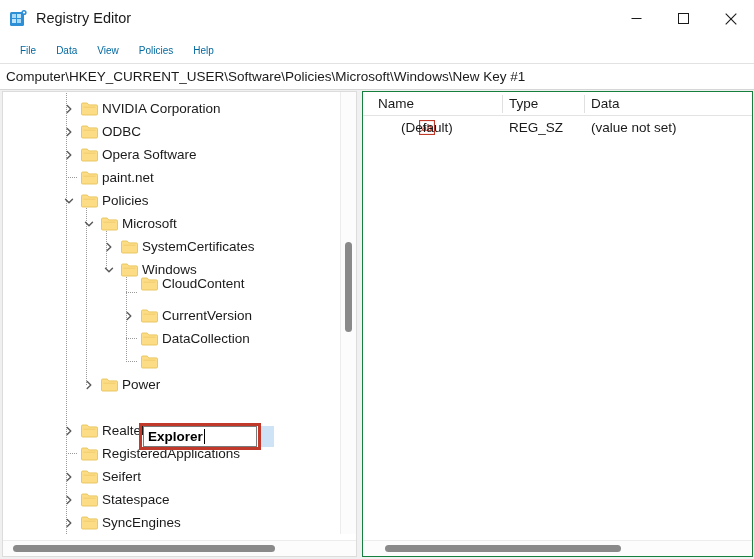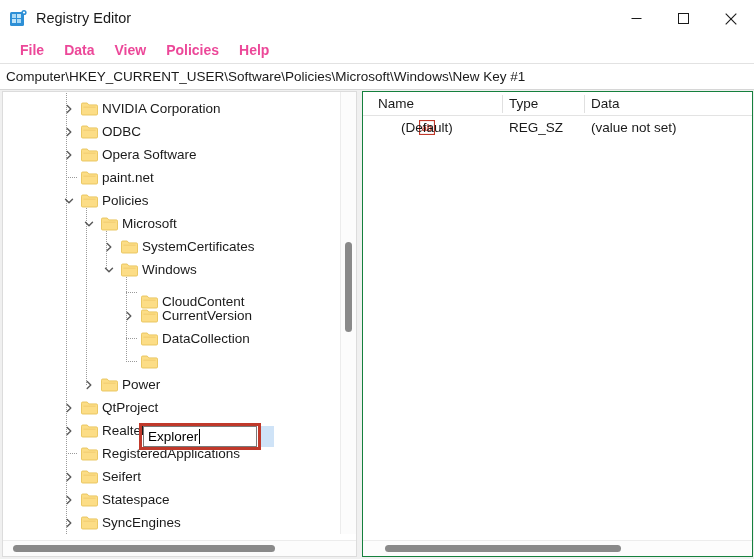--- a/index.html
+++ b/index.html
@@ -46,24 +46,23 @@
 
   
   .menubar {
     position: absolute; left: 0; top: 37px;
     width: 754px; height: 26px;
     background: #ffffff;
     display: flex; align-items: center;
     padding-left: 10px;
   }
   .menu-item {
-    font-size: 14px; color: #ec4899;
+    font-size: 10px; color: #0369a1;
     padding: 2px 10px; white-space: nowrap;
     cursor: default;
-    font-weight: bold;
   }
 
   
   .addressbar {
     position: absolute; left: 0; top: 63px;
     width: 754px; height: 27px;
     background: #ffffff;
     border-top: 1px solid #e2e2e2;
     border-bottom: 1px solid #d6d6d6;
     display: flex; align-items: center;
@@ -144,20 +143,21 @@
 
   
   .rename-box {
     position: absolute;
     left: 140px; top: 334px;
     width: 114px; height: 21px;
     background: #ffffff;
     border: 1px solid #7a7a7a;
     display: flex; align-items: center;
     z-index: 6;
+    font-weight: bold;
   }
   .rename-text {
     font-size: 13.5px; color: #000000;
     padding-left: 4px; line-height: 19px;
   }
   .caret {
     width: 1px; height: 15px;
     background: #000000;
     margin-left: 1px;
   }
@@ -394,21 +394,21 @@
                 <path d="M1.5 3.2 L5 6.8 L8.5 3.2" fill="none" stroke="#5a5a5a" stroke-width="1.4" stroke-linecap="round" stroke-linejoin="round"></path>
               </svg>
             </div>
             <div class="folder" style="left: 118px; top: 5px;"><svg width="17" height="14" viewBox="0 0 17 14">
                 <path d="M0.5 2.2 Q0.5 1 1.7 1 H6.2 L7.8 2.9 H15.3 Q16.5 2.9 16.5 4.1 V12 Q16.5 13 15.3 13 H1.7 Q0.5 13 0.5 12 Z" fill="#fcdd86" stroke="#e8c35a" stroke-width="0.9"></path>
                 <path d="M2.4 4.6 H14.6 V5.8 H2.4 Z" fill="#f3cf72"></path>
               </svg></div>
             <div class="tlabel" style="left: 139px;">Windows</div>
           </div>
           <div class="hline" style="left: 123px; top: 200px; width: 11px;"></div>
-          <div class="trow" style="top: 198px; text-align: right;">
+          <div class="trow" style="top: 180px; text-align: right;">
             <div class="folder" style="left: 138px; top: 5px;"><svg width="17" height="14" viewBox="0 0 17 14">
                 <path d="M0.5 2.2 Q0.5 1 1.7 1 H6.2 L7.8 2.9 H15.3 Q16.5 2.9 16.5 4.1 V12 Q16.5 13 15.3 13 H1.7 Q0.5 13 0.5 12 Z" fill="#fcdd86" stroke="#e8c35a" stroke-width="0.9"></path>
                 <path d="M2.4 4.6 H14.6 V5.8 H2.4 Z" fill="#f3cf72"></path>
               </svg></div>
             <div class="tlabel" style="left: 159px;">CloudContent</div>
           </div>
           <div class="trow" style="top: 212px;">
             <div class="chev" style="left: 118px;">
               <svg width="10" height="10" viewBox="0 0 10 10">
                 <path d="M3.2 1.5 L6.8 5 L3.2 8.5" fill="none" stroke="#5a5a5a" stroke-width="1.4" stroke-linecap="round" stroke-linejoin="round"></path>
@@ -439,32 +439,20 @@
             <div class="chev" style="left: 78px;">
               <svg width="10" height="10" viewBox="0 0 10 10">
                 <path d="M3.2 1.5 L6.8 5 L3.2 8.5" fill="none" stroke="#5a5a5a" stroke-width="1.4" stroke-linecap="round" stroke-linejoin="round"></path>
               </svg>
             </div>
             <div class="folder" style="left: 98px; top: 5px;"><svg width="17" height="14" viewBox="0 0 17 14">
                 <path d="M0.5 2.2 Q0.5 1 1.7 1 H6.2 L7.8 2.9 H15.3 Q16.5 2.9 16.5 4.1 V12 Q16.5 13 15.3 13 H1.7 Q0.5 13 0.5 12 Z" fill="#fcdd86" stroke="#e8c35a" stroke-width="0.9"></path>
                 <path d="M2.4 4.6 H14.6 V5.8 H2.4 Z" fill="#f3cf72"></path>
               </svg></div>
             <div class="tlabel" style="left: 119px;">Power</div>
-          </div>
-          <div class="trow" style="top: 304px;">
-            <div class="chev" style="left: 58px;">
-              <svg width="10" height="10" viewBox="0 0 10 10">
-                <path d="M3.2 1.5 L6.8 5 L3.2 8.5" fill="none" stroke="#5a5a5a" stroke-width="1.4" stroke-linecap="round" stroke-linejoin="round"></path>
-              </svg>
-            </div>
-            <div class="folder" style="left: 78px; top: 5px;"><svg width="17" height="14" viewBox="0 0 17 14">
-                <path d="M0.5 2.2 Q0.5 1 1.7 1 H6.2 L7.8 2.9 H15.3 Q16.5 2.9 16.5 4.1 V12 Q16.5 13 15.3 13 H1.7 Q0.5 13 0.5 12 Z" fill="#fcdd86" stroke="#e8c35a" stroke-width="0.9"></path>
-                <path d="M2.4 4.6 H14.6 V5.8 H2.4 Z" fill="#f3cf72"></path>
-              </svg></div>
-            <div class="tlabel" style="left: 99px;">QtProject</div>
           </div>
           <div class="trow" style="top: 327px;">
             <div class="chev" style="left: 58px;">
               <svg width="10" height="10" viewBox="0 0 10 10">
                 <path d="M3.2 1.5 L6.8 5 L3.2 8.5" fill="none" stroke="#5a5a5a" stroke-width="1.4" stroke-linecap="round" stroke-linejoin="round"></path>
               </svg>
             </div>
             <div class="folder" style="left: 78px; top: 5px;"><svg width="17" height="14" viewBox="0 0 17 14">
                 <path d="M0.5 2.2 Q0.5 1 1.7 1 H6.2 L7.8 2.9 H15.3 Q16.5 2.9 16.5 4.1 V12 Q16.5 13 15.3 13 H1.7 Q0.5 13 0.5 12 Z" fill="#fcdd86" stroke="#e8c35a" stroke-width="0.9"></path>
                 <path d="M2.4 4.6 H14.6 V5.8 H2.4 Z" fill="#f3cf72"></path>

